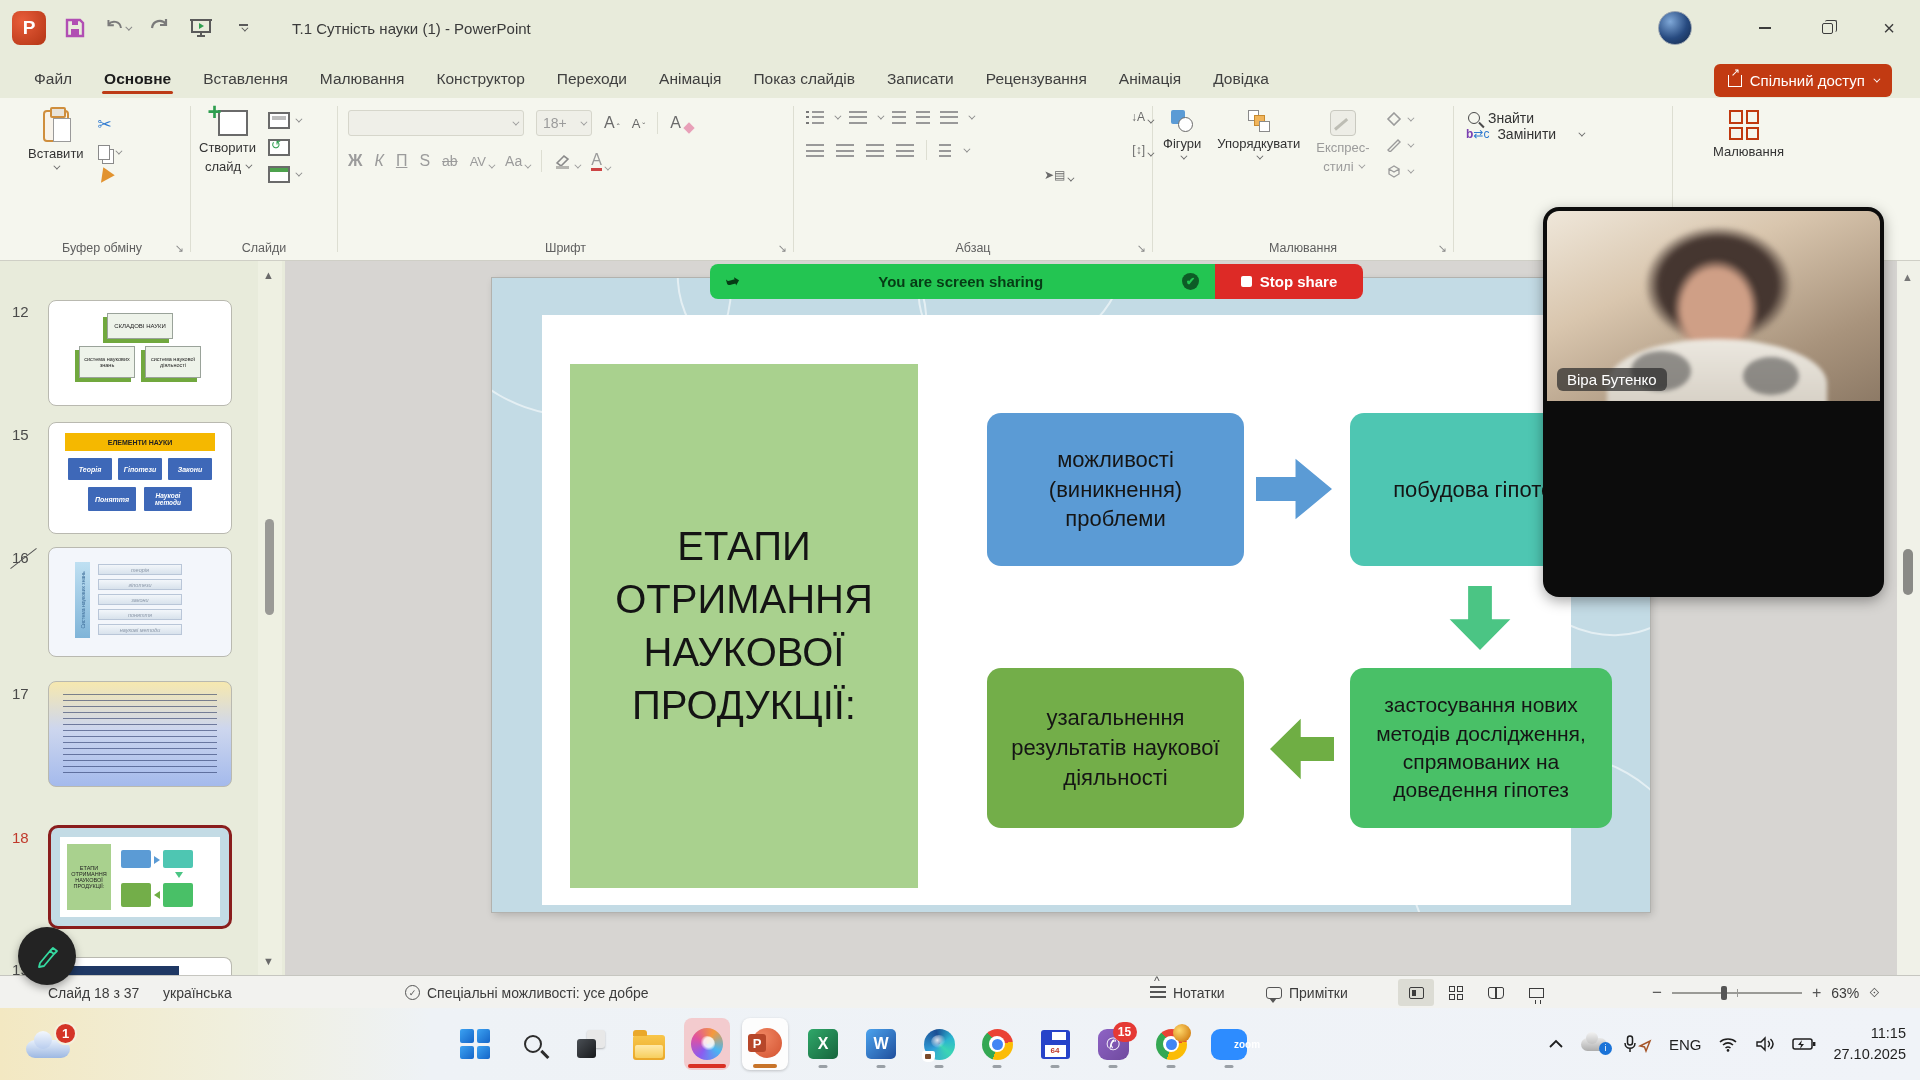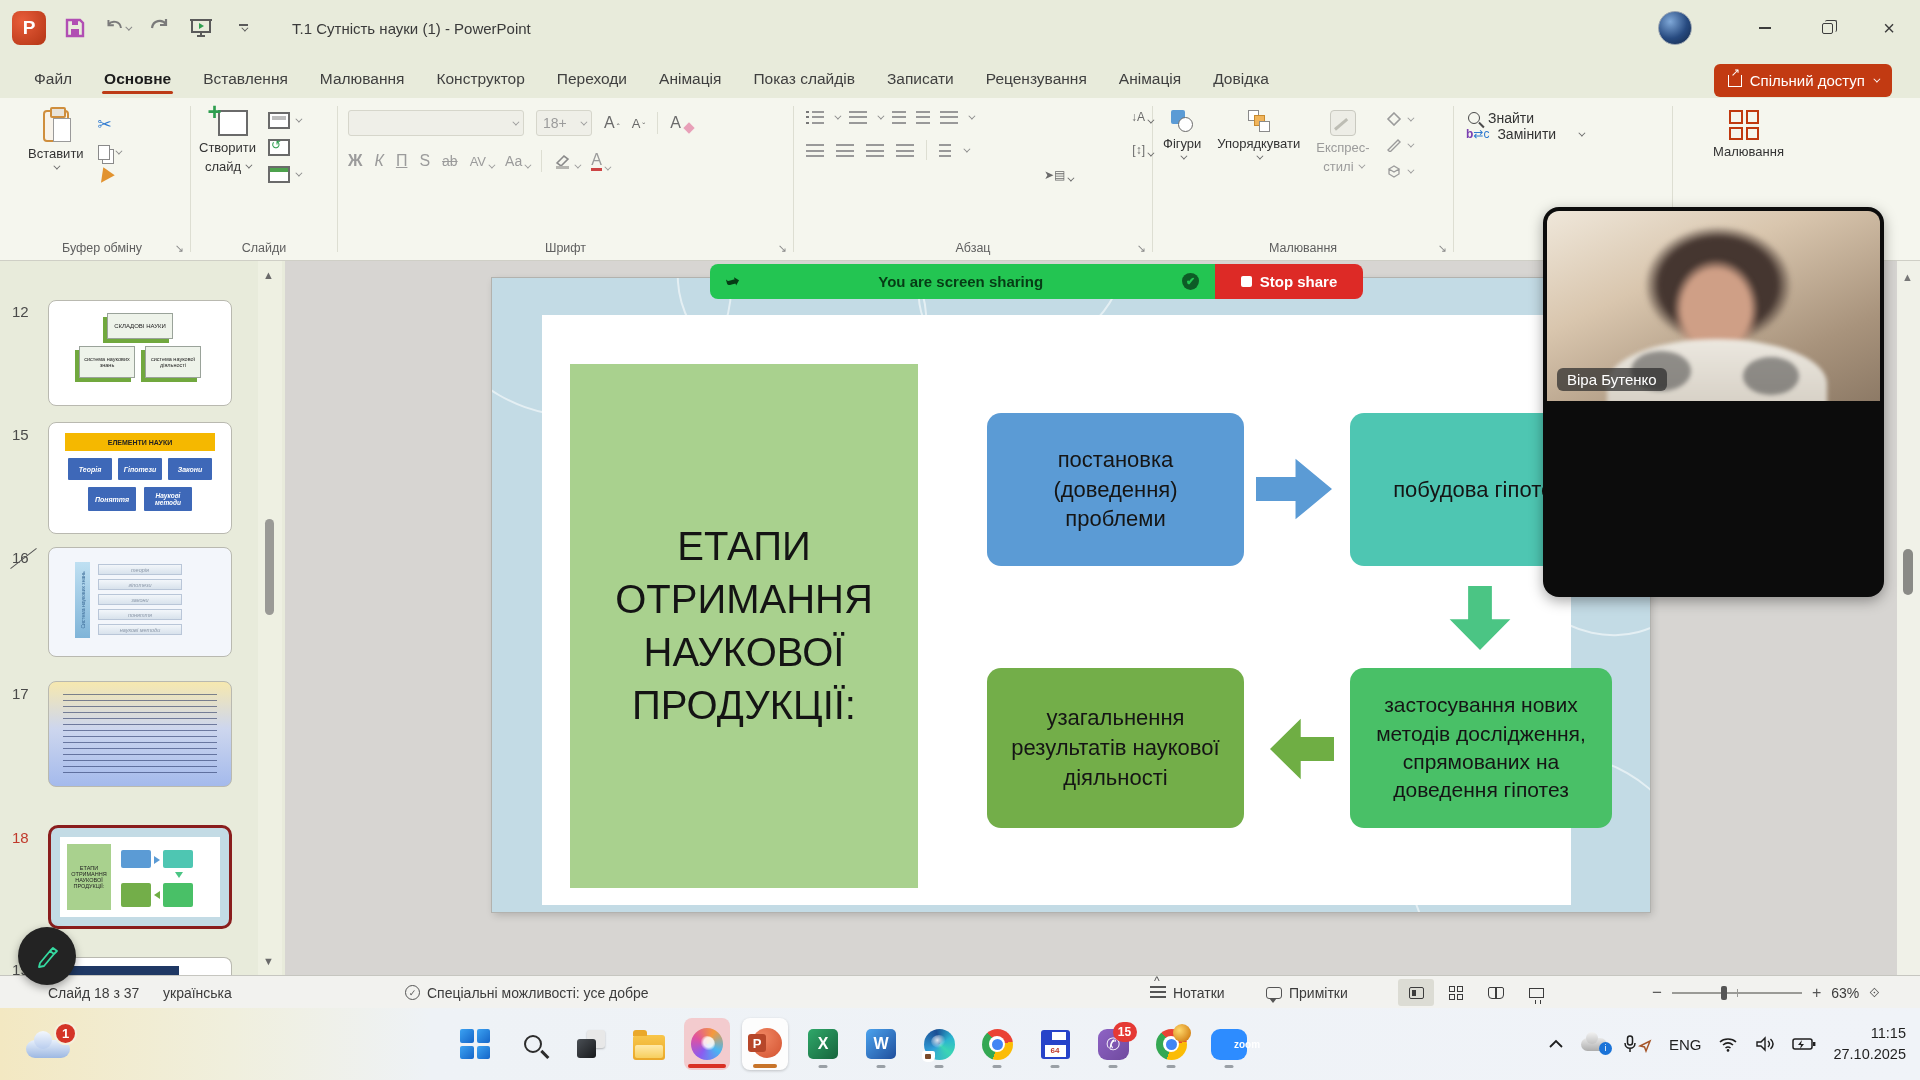--- a/index.html
+++ b/index.html
@@ -566,21 +566,21 @@
   <div class="slide">
     <div class="flor" style="left:-60px;top:-120px;width:300px;height:260px"></div>
     <div class="flor" style="left:180px;top:-80px;width:260px;height:200px;transform:rotate(25deg)"></div>
     <div class="flor" style="right:-70px;top:60px;width:240px;height:300px;transform:rotate(-15deg)"></div>
     <div class="flor" style="right:-40px;bottom:-80px;width:280px;height:240px"></div>
     <div class="flor" style="left:420px;top:-90px;width:220px;height:170px;transform:rotate(-30deg)"></div>
     <div class="slide-white"></div>
 
     <div class="sgreen">ЕТАПИ ОТРИМАННЯ НАУКОВОЇ ПРОДУКЦІЇ:</div>
 
-    <div class="step" style="left:495px;top:135px;width:257px;height:153px;background:#5b9bd5">постановка (доведення) проблеми</div>
+    <div class="step" style="left:495px;top:135px;width:257px;height:153px;background:#5b9bd5">можливості (виникнення) проблеми</div>
     <div class="arrowR" style="left:764px;top:178px"></div>
     <div class="step" style="left:858px;top:135px;width:256px;height:153px;background:#4ec6b2">побудова гіпотез</div>
     <div class="arrowD" style="left:955px;top:308px"></div>
     <div class="step" style="left:858px;top:390px;width:262px;height:160px;background:#49c067;font-size:21px">застосування нових методів дослідження, спрямованих на доведення гіпотез</div>
     <div class="arrowL" style="left:778px;top:438px"></div>
     <div class="step" style="left:495px;top:390px;width:257px;height:160px;background:#73ae49">узагальнення результатів наукової діяльності</div>
   </div>
 
   <div class="mainscroll">
     <span class="arr" style="top:10px">▲</span>

